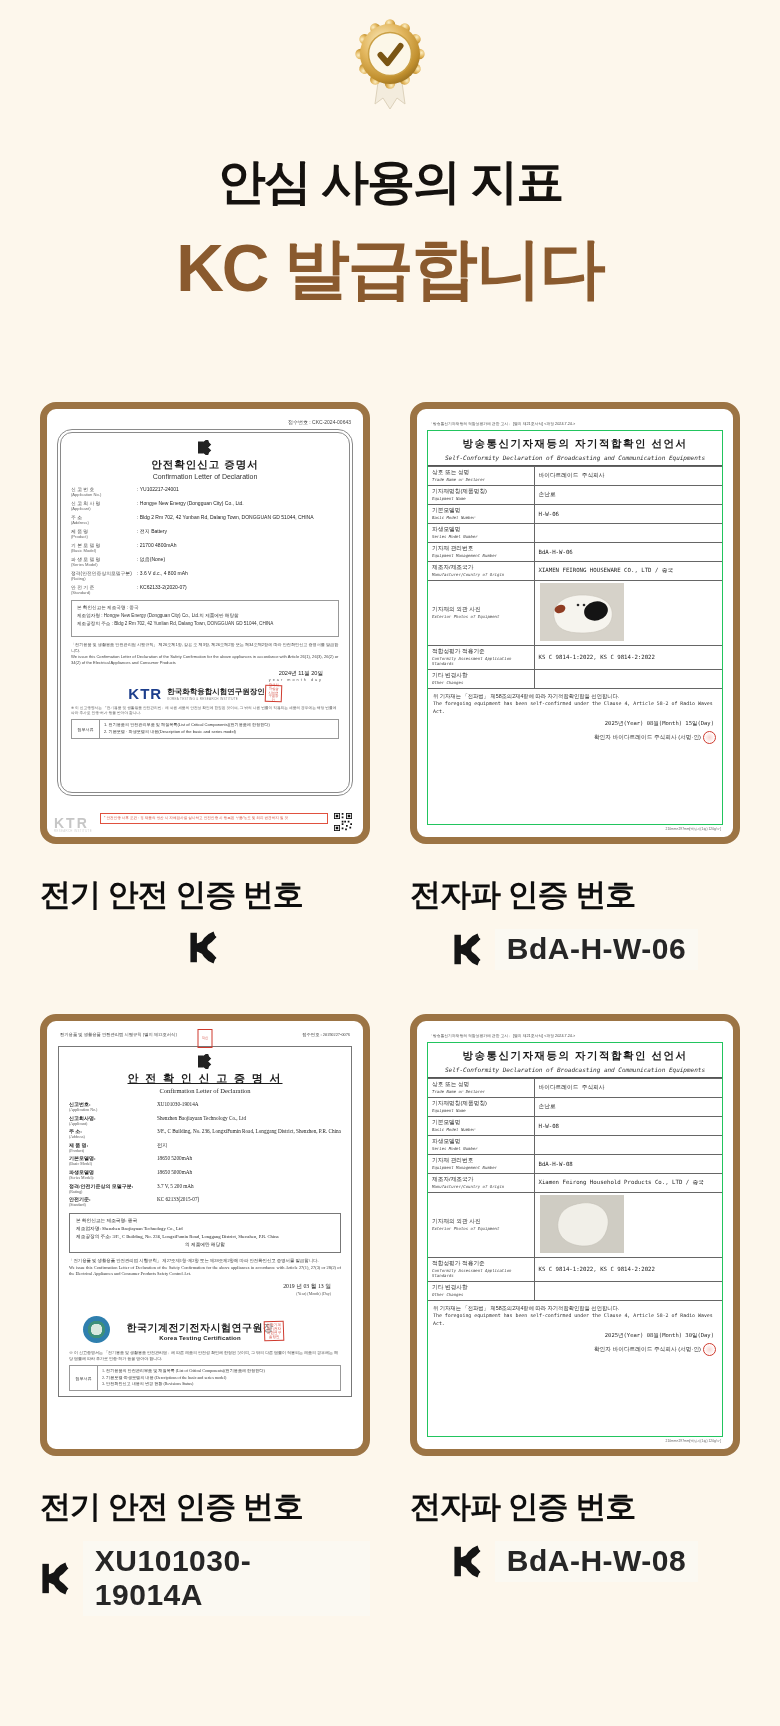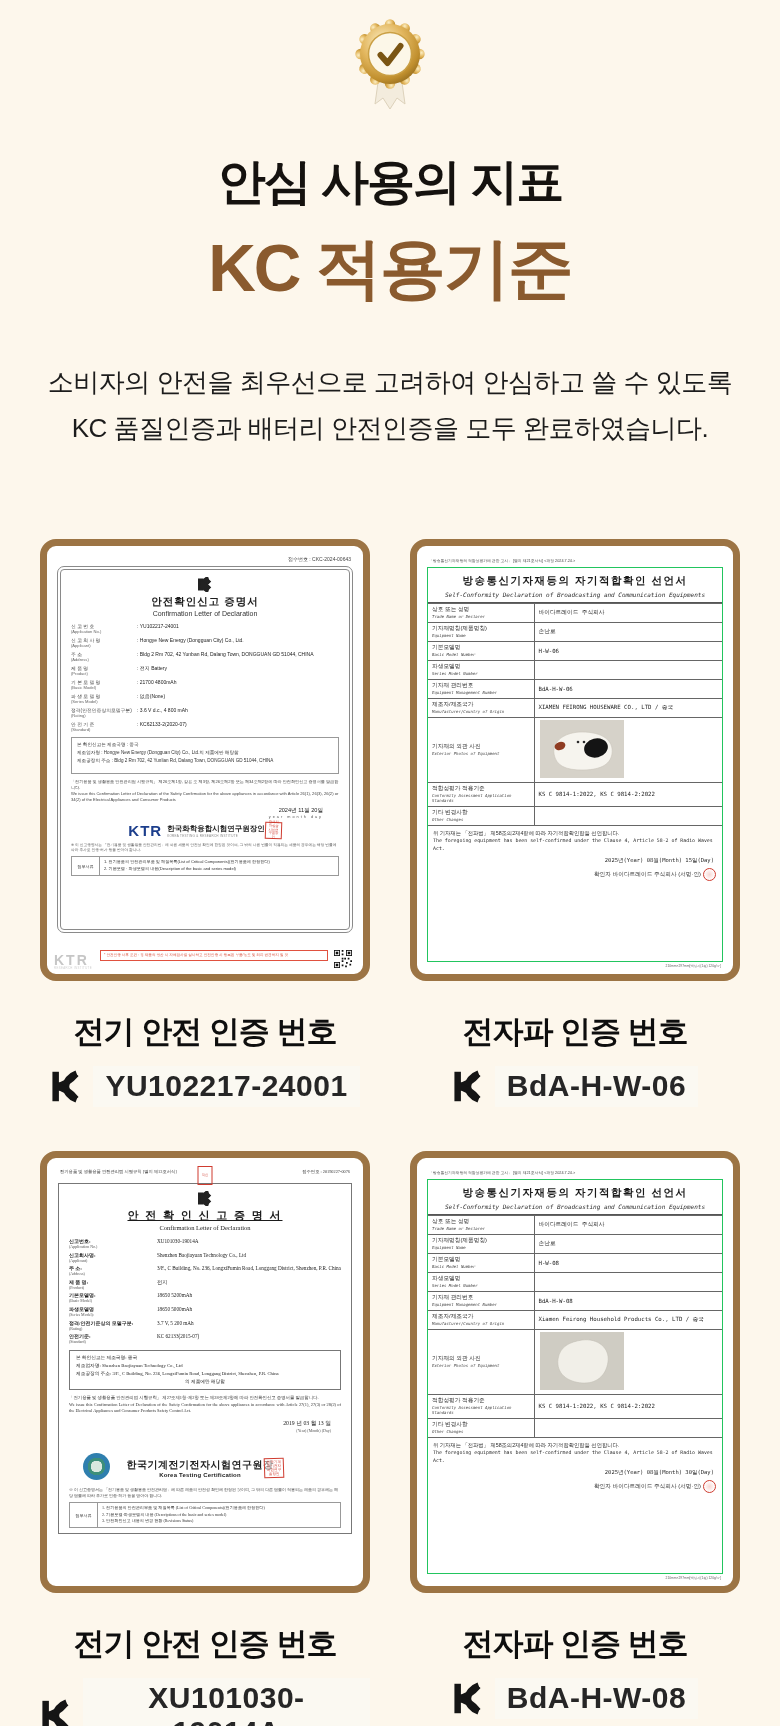--- a/index.html
+++ b/index.html
@@ -8,29 +8,29 @@
 
   .hero { text-align:center; padding-top:16px; }
   .eyebrow { margin-top:34px; font-size:48px; font-weight:800; letter-spacing:-2px; color:#15120f; }
   .page-title { margin-top:10px; font-size:66px; font-weight:800; letter-spacing:-2px; color:#8a5a2e; }
   .desc { margin-top:46px; font-size:26px; line-height:1.75; color:#1c1c1c; letter-spacing:-0.5px; }
 
   .grid { width:700px; margin:88px auto 0; display:grid; grid-template-columns:330px 330px; column-gap:40px; }
   .cell { display:flex; flex-direction:column; }
   .card { border:7px solid #9c7444; border-radius:16px; background:#fff; height:442px; overflow:hidden; position:relative; padding:8px 9px 6px; }
 
-  .badge-label { text-align:center; margin:30px 0 44px; }
+  .badge-label { margin:30px 0 44px; }
   .badge-title { font-size:31px; font-weight:800; letter-spacing:-1px; color:#0e0e0e; }
   .badge-num-row { margin-top:13px; display:flex; align-items:center; justify-content:center; gap:9px; }
   .num-chip { background:#fbf9f2; padding:3px 12px 4px; font-size:30px; font-weight:600; color:#262626; letter-spacing:0.5px; }
 
   
   .e1 { font-size:5px; color:#333; height:100%; display:flex; flex-direction:column; }
   .e1-receipt { text-align:right; font-size:5px; color:#444; margin:2px 3px 4px; }
-  .e1-inner { border:1px solid #8a8a8a; outline:1px solid #8a8a8a; outline-offset:2px; border-radius:4px; margin:3px 4px 16px; padding:7px 10px 5px; flex:1; }
+  .e1-inner { border:1px solid #8a8a8a; outline:1px solid #8a8a8a; outline-offset:2px; border-radius:12px; margin:3px 4px 16px; padding:7px 10px 5px; flex:1; }
   .c-kc { text-align:center; }
   .e1-title { text-align:center; font-size:10.5px; font-weight:700; letter-spacing:1px; color:#1d1d1d; margin-top:2px; }
   .e1-sub { text-align:center; font-size:7px; color:#333; margin-top:1px; }
   .e1-fields { margin-top:6px; display:flex; flex-direction:column; gap:3px; }
   .f { display:flex; gap:4px; }
   .f-l { width:62px; flex:none; color:#444; }
   .f-kr { display:block; font-size:4.8px; }
   .f-en { display:block; font-size:4.1px; color:#666; }
   .f-v { font-size:5px; color:#222; line-height:1.35; }
   .e1-maker { border:1px solid #999; margin-top:5px; padding:3px 5px 9px; font-size:4.6px; line-height:1.7; color:#333; }
@@ -127,25 +127,21 @@
         <use href="#bump" transform="rotate(240 38 38)"></use>
       <use href="#bump" transform="rotate(270 38 38)"></use>
         <use href="#bump" transform="rotate(300 38 38)"></use>
         <use href="#bump" transform="rotate(330 38 38)"></use>
     </g>
     <circle cx="38" cy="38" r="30" fill="url(#gmg)"></circle>
     <circle cx="38" cy="38" r="21.5" fill="#fcf7e8" stroke="#caa045" stroke-width="1.5"></circle>
     <path d="M28.5 39 l7 8 l13 -17" fill="none" stroke="#7a5513" stroke-width="6" stroke-linecap="round" stroke-linejoin="round"></path>
   </svg>
   <div class="eyebrow">안심 사용의 지표</div>
-  <div class="page-title">KC 적용기준</div>
-  <div class="desc">
-    <span>소비자의 안전을 최우선으로 고려하여 안심하고 쓸 수 있도록</span><br>
-    <span>KC 품질인증과 배터리 안전인증을 모두 완료하였습니다.</span>
-  </div>
+  <div class="page-title">KC 발급합니다</div>
 </div>
 
 <div class="grid">
 
   <div class="cell">
     <div class="card">
       <div class="e1">
         <div class="e1-receipt">접수번호 : CKC-2024-00643</div>
         <div class="e1-inner">
           <div class="c-kc">
@@ -271,21 +267,20 @@
       <div class="badge-title">전기 안전 인증 번호</div>
       <div class="badge-num-row">
         <svg class="kc-ico" width="34" height="37" viewBox="0 0 60 64">
           <g fill="none" stroke="#151515" stroke-width="6.5">
             <path d="M10 6 V58"></path>
               <path d="M47 9 C 22 18 22 46 47 55"></path>
             <path d="M10 32 C 24 30 36 22 46 10"></path>
               <path d="M10 32 C 24 34 36 42 46 54"></path>
           </g>
         </svg>
-        <span class="num-chip">YU102217-24001</span>
       </div>
     </div>
   </div>
 
   <div class="cell">
     <div class="card">
       <div class="mc">
         <div class="mc-notice">「방송통신기자재등의 적합성평가에 관한 고시」 [별지 제21호서식] &lt;개정 2024.7.24.&gt;</div>
         <div class="mc-box">
           <div class="mc-titlewrap">

